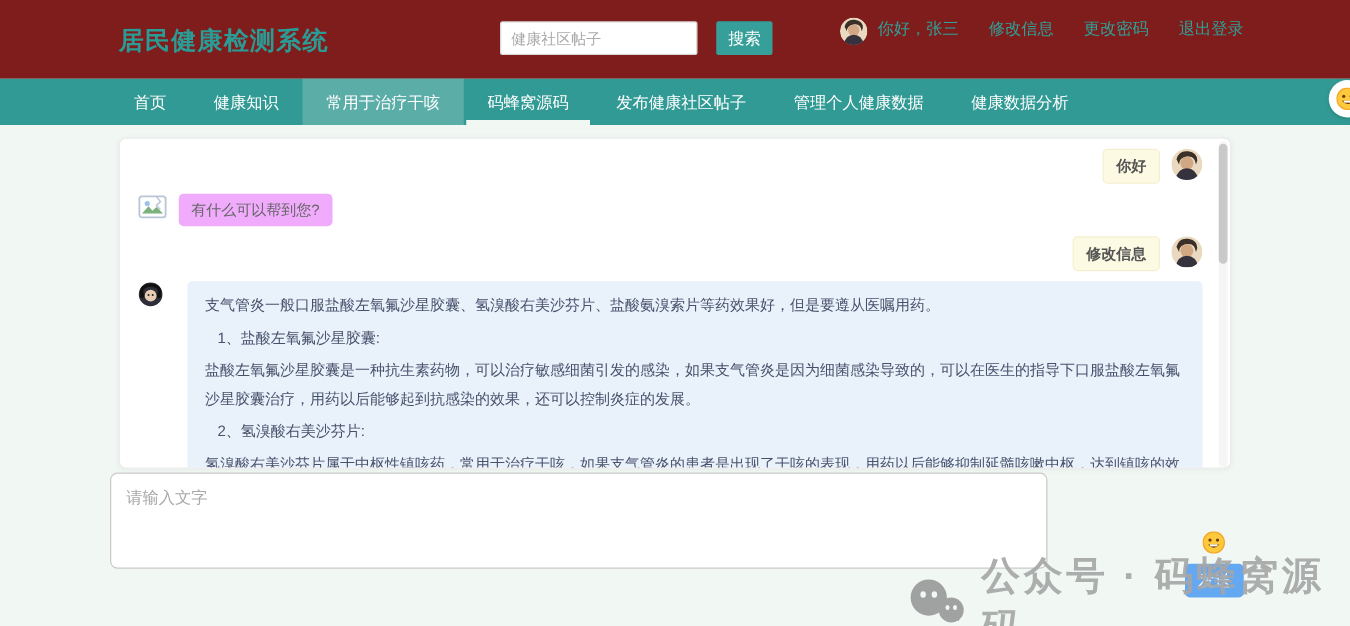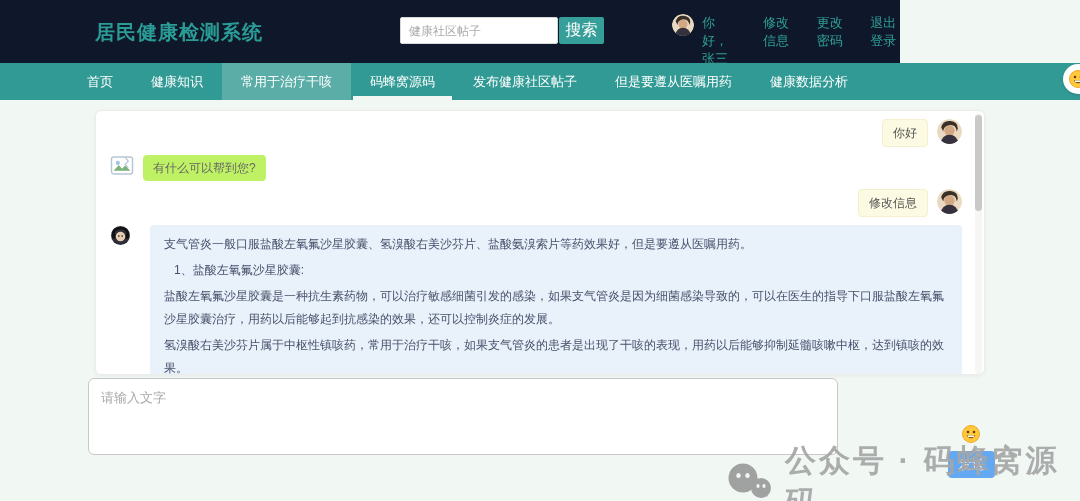--- a/index.html
+++ b/index.html
@@ -1,52 +1,52 @@
 <!DOCTYPE html>
 <html><head>
 <meta charset="utf-8">
 <style>
   * { margin:0; padding:0; box-sizing:border-box; }
   html,body { width:1080px; height:501px; overflow:hidden; background:#fff;
     font-family:"Liberation Sans","DejaVu Sans",sans-serif; }
   .screen { position:relative; width:1080px; height:501px; background:#f1f8f4; overflow:hidden; }
 
   
-  .header { position:absolute; top:0; left:0; width:900px; height:63px; background:#0f172a; }
+  .header { position:absolute; top:0; left:0; width:1080px; height:63px; background:#7f1d1d; }
   .brand { position:absolute; left:95px; top:19px; font-size:20px; font-weight:bold; color:#2a9c95; letter-spacing:1px; }
   .search-group { position:absolute; left:390px; top:17px; display:flex;padding-left:10px; }
   .search-input { width:158px; height:27px; border:1px solid #d8d8d8; border-radius:2px; padding:0 8px;
     font-size:12px; color:#333; outline:none; }
   .search-input::placeholder { color:#aaa; }
-  .search-btn { width:45px; height:27px; margin-left:1px; background:#379f99; color:#fff; border:none;
-    border-radius:2px; font-size:16px; cursor:pointer; }
+  .search-btn { width:45px; height:27px; margin-left:15px; background:#379f99; color:#fff; border:none;
+    border-radius:2px; font-size:13px; cursor:pointer; }
   .user-group { position:absolute; left:672px; top:14px; display:flex; align-items:flex-start; }
   .avatar-sm { width:22px; height:22px; border-radius:50%; overflow:hidden; flex:0 0 auto; }
   .greeting { margin-left:8px; font-size:13px; color:#2fa198; }
   .hlink { margin-left:24px; font-size:13px; color:#2fa198; text-decoration:none; cursor:pointer; }
 
   
-  .nav { position:absolute; top:63px; left:0; width:1080px; height:37px; background:#319a94; display:flex; padding-left:68px; }
+  .nav { position:absolute; top:63px; left:0; width:1080px; height:37px; background:#319a94; display:flex; padding-left:88px; }
   .nav-item { position:relative; height:37px; line-height:37px; padding:0 19px; color:#ffffff; font-size:13px; cursor:pointer; white-space:nowrap; }
   .nav-item.hovered { background:#5bada8; }
   .nav-item.active::after { content:""; position:absolute; left:2px; right:2px; bottom:0; height:4px; background:#f1f8f4; }
 
   
   .float-btn { position:absolute; top:64px; right:-13px; width:30px; height:30px; background:#fff; border-radius:50%;
     box-shadow:0 1px 3px rgba(0,0,0,.15); display:flex; align-items:center; justify-content:center; cursor:pointer; }
 
   
   .chat-panel { position:absolute; left:95px; top:110px; width:890px; height:265px; background:#fff;
     border:1px solid #ececec; border-radius:6px; box-shadow:0 1px 4px rgba(0,0,0,.05);
     padding:8px 22px 0 14px; overflow:hidden; }
   .msg-row { display:flex; margin-bottom:8px; align-items:flex-start; }
-  .msg-row.right { justify-content:flex-end; }
+  .msg-row.right { justify-content:flex-end;font-weight:bold; }
   .bubble { font-size:12px; padding:6px 10px; border-radius:4px; line-height:14px; color:#555; }
   .bubble.user { background:#fcfae2; border:1px solid #f4f0cf; }
-  .bubble.bot-short { background:#bef264; color:#666; }
+  .bubble.bot-short { background:#f0abfc; color:#666; }
   .msg-row .avatar-chat { width:25px; height:25px; border-radius:50%; overflow:hidden; flex:0 0 auto; }
   .msg-row.right .avatar-chat { margin-left:9px; }
   .msg-row.left .avatar-left { margin-right:9px; flex:0 0 auto; }
   .bubble.bot-long { background:#e9f1fb; color:#46526b; flex:1; margin-left:10px; margin-right:0;
     padding:8px 14px; font-size:12px; line-height:23px; border-radius:4px; }
   .bubble.bot-long p { margin:0 0 3px 0; }
   .bubble.bot-long p.num { padding-left:10px; }
 
   
   .scrollbar { position:absolute; top:2px; right:2px; width:7px; height:261px; background:#f6f6f6; border-radius:4px; }
@@ -138,21 +138,21 @@
       <a class="hlink">退出登录</a>
     </div>
   </div>
 
   <div class="nav">
     <div class="nav-item">首页</div>
     <div class="nav-item">健康知识</div>
     <div class="nav-item hovered">常用于治疗干咳</div>
     <div class="nav-item active">码蜂窝源码</div>
     <div class="nav-item">发布健康社区帖子</div>
-    <div class="nav-item">但是要遵从医嘱用药</div>
+    <div class="nav-item">管理个人健康数据</div>
     <div class="nav-item">健康数据分析</div>
   </div>
 
   <div class="float-btn">
     <span>
       <svg width="18" height="18" viewBox="0 0 18 18">
           <use href="#ic-smiley"></use>
         </svg>
     </span>
   </div>
@@ -189,20 +189,21 @@
     <div class="msg-row left">
       <span class="avatar-left">
         <svg width="21" height="21" viewBox="0 0 20 20">
             <use href="#ic-headset"></use>
           </svg>
       </span>
       <div class="bubble bot-long">
         <p>支气管炎一般口服盐酸左氧氟沙星胶囊、氢溴酸右美沙芬片、盐酸氨溴索片等药效果好，但是要遵从医嘱用药。</p>
         <p class="num">1、盐酸左氧氟沙星胶囊:</p>
         <p>盐酸左氧氟沙星胶囊是一种抗生素药物，可以治疗敏感细菌引发的感染，如果支气管炎是因为细菌感染导致的，可以在医生的指导下口服盐酸左氧氟沙星胶囊治疗，用药以后能够起到抗感染的效果，还可以控制炎症的发展。</p>
+        <p class="num">2、氢溴酸右美沙芬片:</p>
         <p>氢溴酸右美沙芬片属于中枢性镇咳药，常用于治疗干咳，如果支气管炎的患者是出现了干咳的表现，用药以后能够抑制延髓咳嗽中枢，达到镇咳的效果。</p>
 
       </div>
     </div>
 
     <div class="scrollbar">
       <div class="scroll-thumb"></div>
     </div>
   </div>
 

